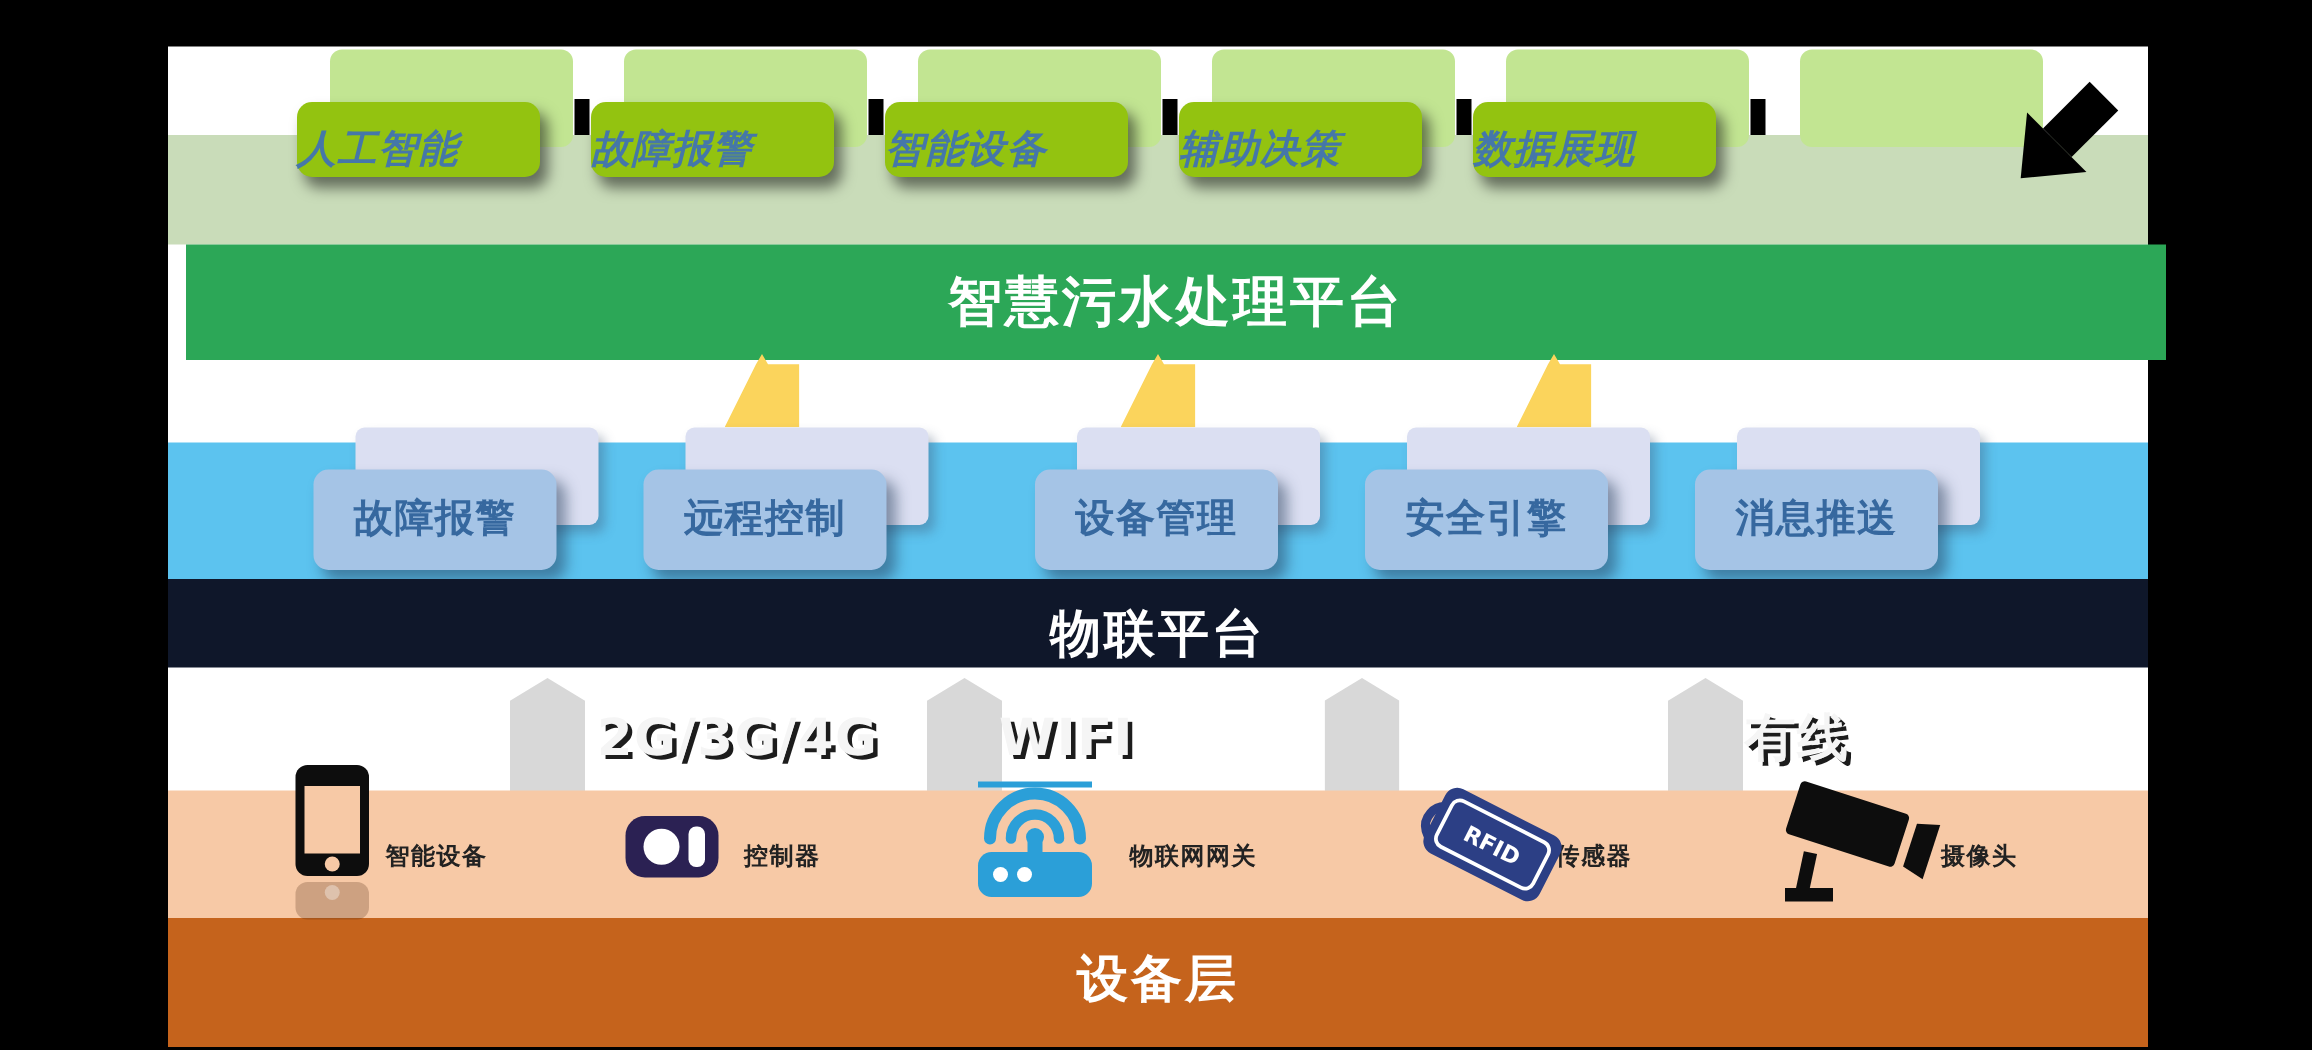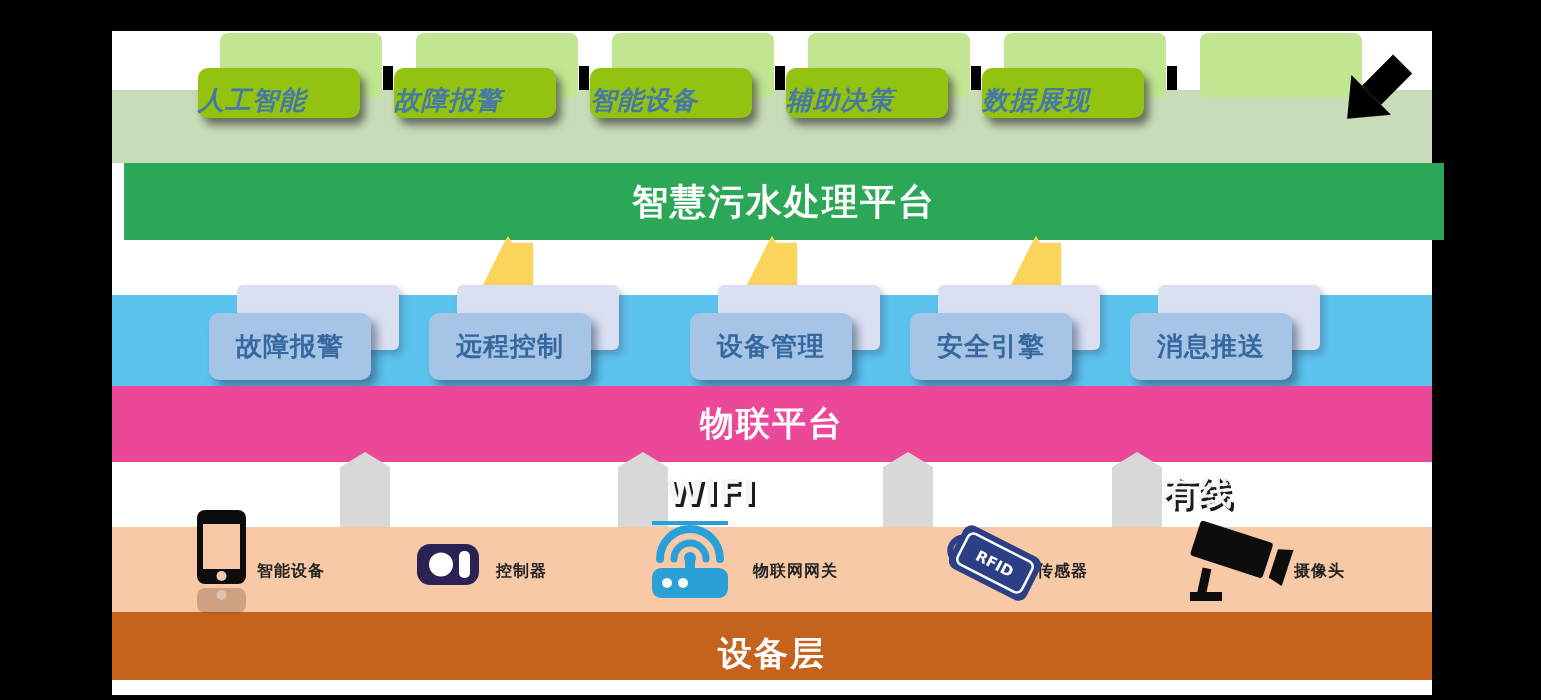--- a/index.html
+++ b/index.html
@@ -16,29 +16,29 @@
   .banner{left:112px;width:1320px;color:#ffffff;font-weight:bold;text-align:center;letter-spacing:2px;}
   .banner-green{top:163px;height:77px;background:#2ca757;font-size:36px;line-height:77px;margin-left:12px;}
   .conn-yellow{width:50px;height:49px;top:236px;background:#fbd45c;
                clip-path:polygon(50% 0,58% 14%,100% 14%,100% 100%,0 100%,42% 14%);}
   .sky-band{left:112px;top:295px;width:1320px;height:91px;background:#5cc3ef;}
   .box-lav{width:162px;height:65px;top:285px;background:#dbdff2;border-radius:6px;
            box-shadow:4px 5px 7px rgba(60,80,110,.35);}
   .box-blue{width:162px;height:67px;top:313px;background:#a5c4e6;border-radius:10px;
             box-shadow:6px 7px 9px rgba(35,60,90,.5);
             color:#36689f;font-size:26px;font-weight:bold;text-align:center;line-height:67px;letter-spacing:1px;}
-  .banner-blue{top:386px;height:76px;background:#ec4899;font-size:34px;line-height:74px;}
+  .banner-blue{top:386px;height:59px;background:#0f172a;font-size:34px;line-height:74px;}
   .tab-gray{width:50px;height:76px;top:452px;background:#d8d8d8;
             clip-path:polygon(50% 0,100% 20%,100% 100%,0 100%,0 20%);}
   .conn-label{top:470px;height:44px;line-height:44px;font-size:34px;font-weight:800;
               color:#f5f5f5;text-shadow:3px 3px 0 #1c1c1c;letter-spacing:1px;white-space:nowrap;}
   .peach-band{left:112px;top:527px;width:1320px;height:85px;background:#f7c9a6;}
   .dev-label{top:556px;height:30px;line-height:30px;font-size:16px;font-weight:bold;
              color:#222222;letter-spacing:1px;white-space:nowrap;}
-  .banner-orange{top:612px;height:68px;background:#c5631c;font-size:34px;line-height:83px;}
+  .banner-orange{top:612px;height:86px;background:#c5631c;font-size:34px;line-height:83px;}
   svg.icons{position:absolute;left:0;top:0;width:1541px;height:700px;pointer-events:none;}
 </style>
 </head>
 <body>
 
 <div id="stage">
 
   <div class="abs content-bg"></div>
   <div class="abs sage-band"></div>
 
@@ -81,20 +81,21 @@
   <div class="abs box-blue" style="left:910px">安全引擎</div>
   <div class="abs box-blue" style="left:1130px">消息推送</div>
 
   <div class="abs banner banner-blue">物联平台</div>
 
   <div class="abs tab-gray" style="left:340px"></div>
   <div class="abs tab-gray" style="left:618px"></div>
   <div class="abs tab-gray" style="left:883px"></div>
   <div class="abs tab-gray" style="left:1112px"></div>
 
+  <div class="abs conn-label" style="left:398px">2G/3G/4G</div>
   <div class="abs conn-label" style="left:666px">WIFI</div>
   <div class="abs conn-label" style="left:1163px">有线</div>
 
   <div class="abs peach-band"></div>
 
   <div class="abs dev-label" style="left:257px">智能设备</div>
   <div class="abs dev-label" style="left:496px">控制器</div>
   <div class="abs dev-label" style="left:753px">物联网网关</div>
   <div class="abs dev-label" style="left:1037px">传感器</div>
   <div class="abs dev-label" style="left:1294px">摄像头</div>

